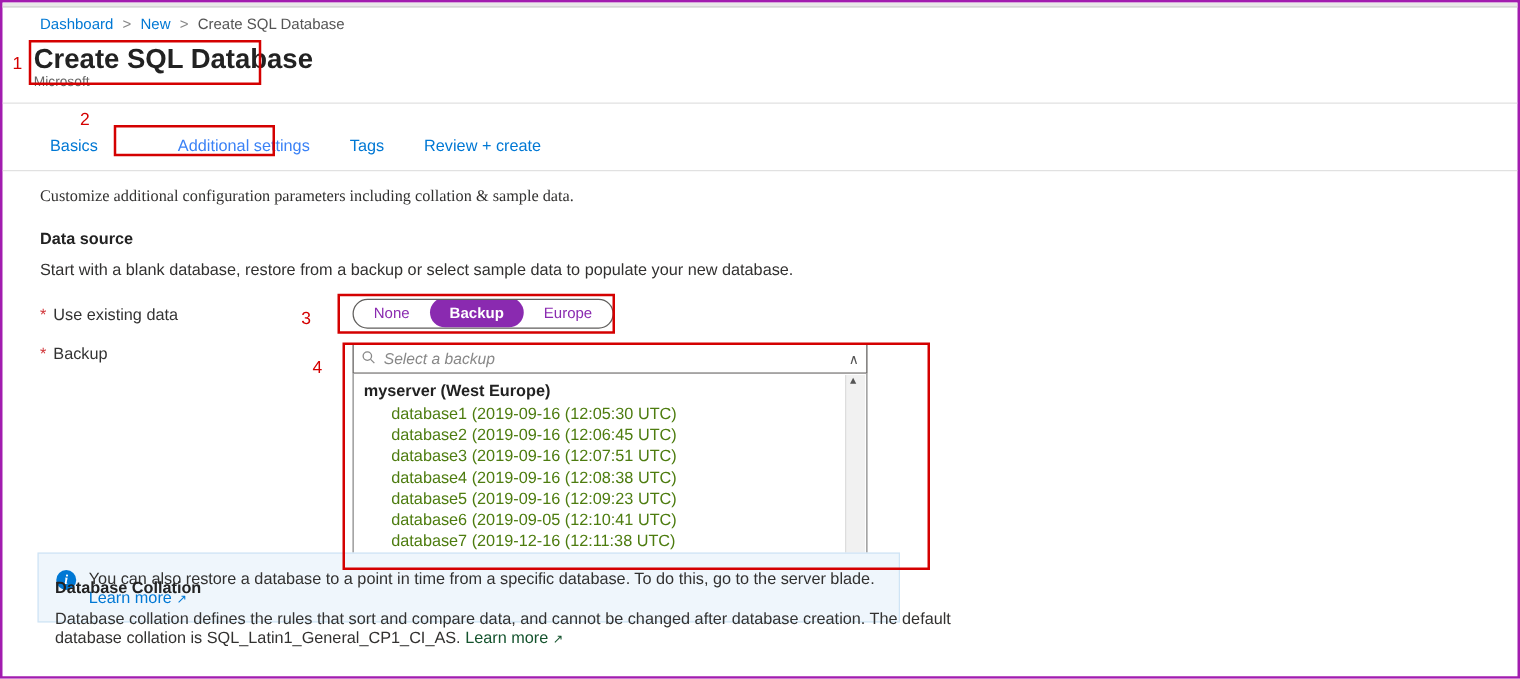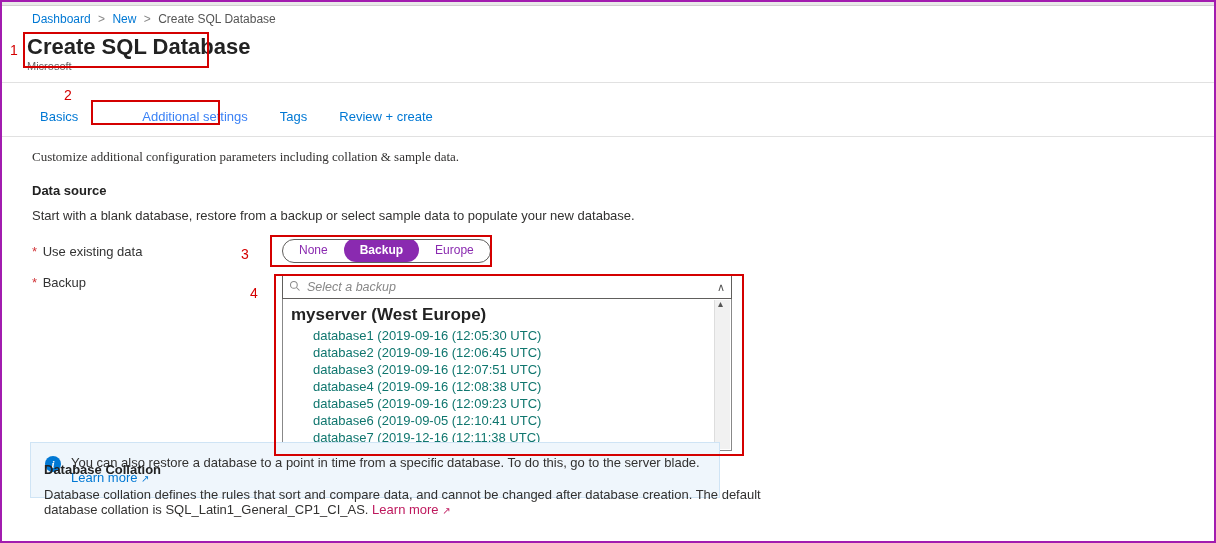--- a/index.html
+++ b/index.html
@@ -105,21 +105,21 @@
     line-height: 18px;
   }
   .pill-option.selected {
     background: #8a2ab0;
     color: #fff;
     font-weight: 600;
     border-radius: 16px;
   }
   .dropdown-wrap {
     position: relative;
-    width: 450px;
+    width: 412px;
   }
   .dropdown-input {
     border: 1px solid #605e5c;
     height: 24px;
     display: flex;
     align-items: center;
     padding: 0 6px;
     background: #fff;
     cursor: pointer;
   }
@@ -127,22 +127,22 @@
   .placeholder { color: #888; font-style: italic; flex: 1; font-size: 12.5px;}
   .chev { color: #555; font-size: 11px; }
   .dropdown-list {
     border: 1px solid #888;
     border-top: none;
     background: #fff;
     max-height: 160px;
     position: relative;
     padding: 4px 0 4px 8px;
   }
-  .dd-group { font-weight: 600; font-size: 17px; color: #222; padding: 2px 0; }
-  .dd-item { font-size: 13px; color: #0f766e; padding: 1px 0 1px 22px; cursor: pointer; }
+  .dd-group { font-weight: 600; font-size: 13px; color: #222; padding: 2px 0; }
+  .dd-item { font-size: 13px; color: #4d7c0f; padding: 1px 0 1px 22px; cursor: pointer; }
   .dd-scroll {
     position: absolute;
     right: 1px; top: 1px; bottom: 1px; width: 16px;
     background: #f1f1f1;
     border-left: 1px solid #ddd;
   }
   .dd-scroll::before {
     content: "▴"; position: absolute; top: -2px; left: 3px; font-size: 10px; color: #555;
   }
   .infobox {
@@ -166,21 +166,21 @@
     flex-shrink: 0;
   }
   .infobox a { color: #0078d4; text-decoration: none; cursor: pointer;}
   .ext { font-size: 10px; }
   .collation-block {
     position: absolute;
     left: 42px;
     top: 460px;
     width: 720px;
   }
-  .link { color: #be185d; cursor: pointer; }
+  .link { color: #14532d; cursor: pointer; }
 
   
   .ann-box { position: absolute; border: 2px solid #d40000; pointer-events: none; }
   .ann-num { position: absolute; color: #d40000; font-size: 14px; font-weight: 400; pointer-events: none; }
 </style>
 </head>
 <body>
 
 <div class="page">
   <div class="topbar"></div>

